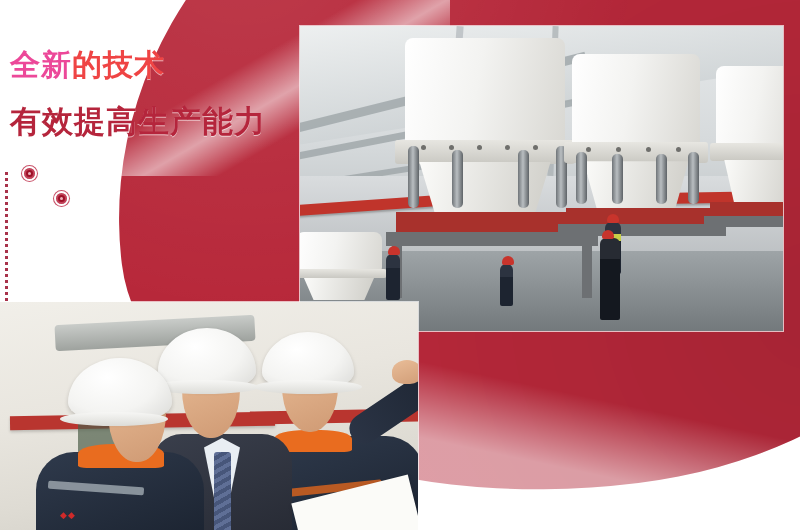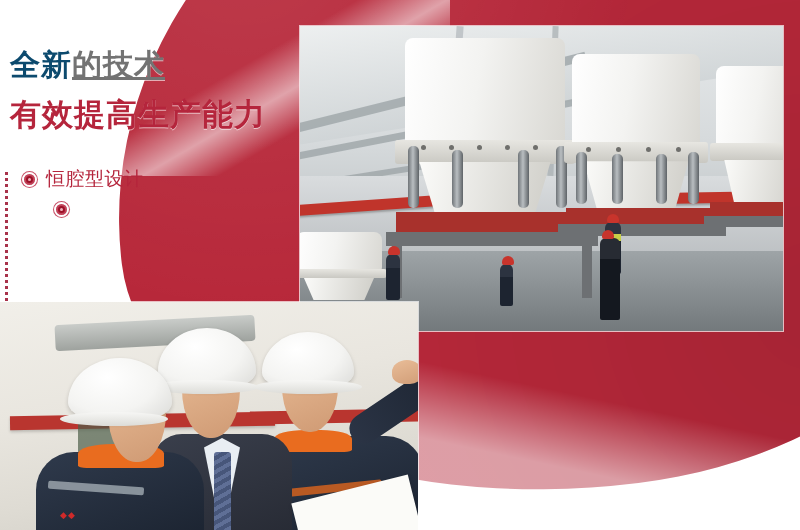--- a/index.html
+++ b/index.html
@@ -52,23 +52,23 @@
     background-size:3px 6px;
   }
 
   
   .headline-wrap { position:absolute; left:10px; top:44px; width:300px; }
   .headline {
     font-size:30px; line-height:42px; font-weight:700;
     letter-spacing:1px; white-space:nowrap;
     text-shadow:0 1px 0 rgba(255,255,255,.6);
   }
-  .headline .gold { color:#0c4a6e; }
-  .headline .red  { color:#737373;text-decoration:underline; }
-  .headline-2 { color:#b5253c; margin-top:8px; font-size:31px; }
+  .headline .gold { color:#ec4899; }
+  .headline .red  { color:#ef4444; }
+  .headline-2 { color:#b5253c; margin-top:15px; font-size:31px; }
 
   .feature-list { position:absolute; left:22px; top:166px; width:310px; }
   .feature-item {
     display:flex; align-items:center; gap:9px;
     margin-bottom:10px; white-space:nowrap;
   }
   .feature-item.indent-1 { margin-left:32px; }
   .feature-item.indent-2 { margin-left:66px; }
   .bullet {
     flex:0 0 auto;
@@ -265,21 +265,20 @@
   <div class="headline-wrap">
     <div class="headline">
       <span class="gold">全新</span><span class="red">的技术</span>
     </div>
     <div class="headline headline-2">有效提高生产能力</div>
   </div>
 
   <div class="feature-list">
     <div class="feature-item">
       <span class="bullet"></span>
-      <span class="feature-label">恒腔型设计</span>
     </div>
     <div class="feature-item indent-1">
       <span class="bullet"></span>
     </div>
   </div>
 
   <div class="photo photo-machines">
     <div class="mach-sky"></div>
     <div class="mach-roof"></div>
     <div class="mach-beam b1"></div>

